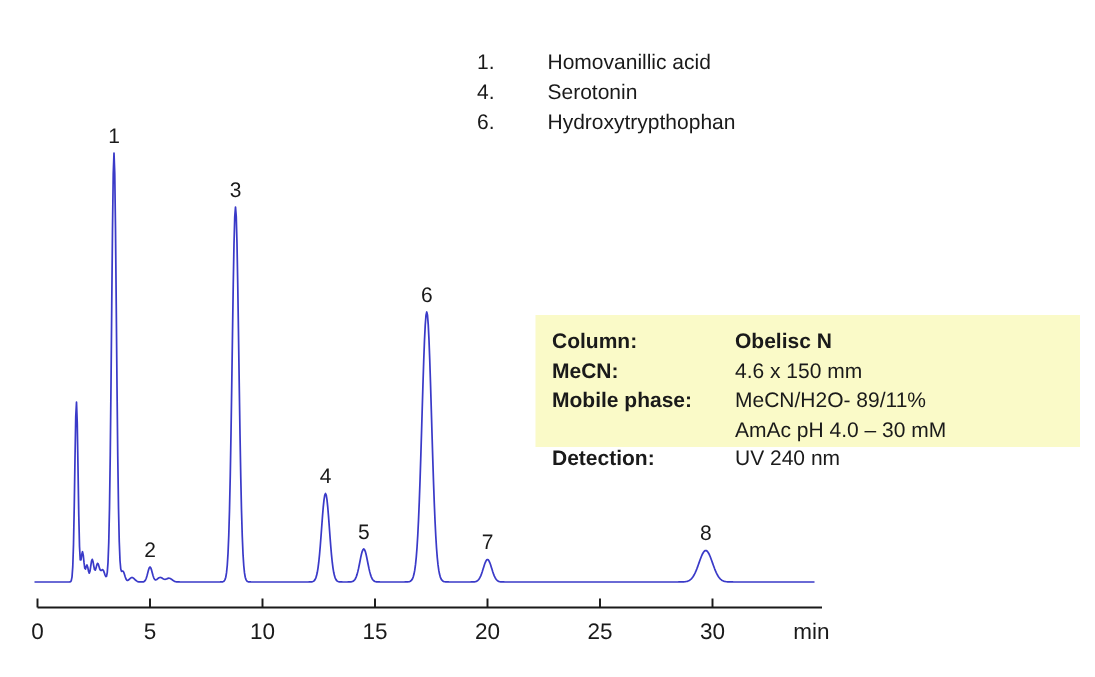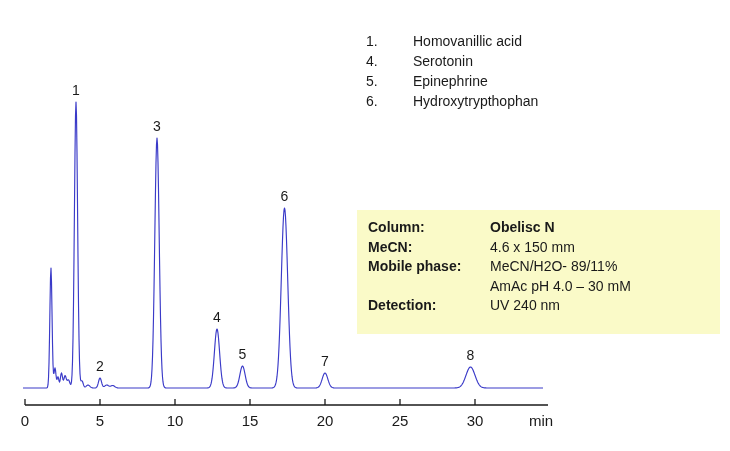--- a/index.html
+++ b/index.html
@@ -16,30 +16,30 @@
 
   
   .legend {
     position: absolute;
     left: 318px;
     top: 31px;
     font-size: 14px;
     line-height: 20px;
     color: #1a1a1a;
   }
-  .legend-row { white-space: nowrap; margin-left: 48px; }
+  .legend-row { white-space: nowrap; }
   .legend-num { display: inline-block; width: 47px; }
 
   
   .conditions {
     position: absolute;
     left: 357px;
     top: 210px;
     width: 363px;
-    height: 124px;
+    height: 88px;
     background: #fafac8;
     box-sizing: border-box;
     padding: 8px 6px 0 11px;
     font-size: 14px;
     line-height: 19.5px;
     color: #1a1a1a;
   }
   .cond-row { white-space: nowrap; }
   .cond-label { display: inline-block; width: 122px; font-weight: bold; }
   .cond-value { }
@@ -74,21 +74,20 @@
       <text x="217" y="322" text-anchor="middle" font-family="&quot;Liberation Sans&quot;, sans-serif" font-size="14px" fill="#1a1a1a">4</text>
       <text x="242.5" y="359" text-anchor="middle" font-family="&quot;Liberation Sans&quot;, sans-serif" font-size="14px" fill="#1a1a1a">5</text>
       <text x="284.5" y="201" text-anchor="middle" font-family="&quot;Liberation Sans&quot;, sans-serif" font-size="14px" fill="#1a1a1a">6</text>
       <text x="325" y="366" text-anchor="middle" font-family="&quot;Liberation Sans&quot;, sans-serif" font-size="14px" fill="#1a1a1a">7</text>
       <text x="470.5" y="360" text-anchor="middle" font-family="&quot;Liberation Sans&quot;, sans-serif" font-size="14px" fill="#1a1a1a">8</text>
     </svg>
 
   <div class="legend">
     <div class="legend-row"><span class="legend-num">1.</span><span>Homovanillic acid</span></div>
     <div class="legend-row"><span class="legend-num">4.</span><span>Serotonin</span></div>
-    <div class="legend-row"><span class="legend-num">5.</span><span>Epinephrine</span></div>
     <div class="legend-row"><span class="legend-num">6.</span><span>Hydroxytrypthophan</span></div>
   </div>
 
   <div class="conditions" style="background: rgb(250, 250, 200);">
     <div class="cond-row"><span class="cond-label">Column:</span><span class="cond-value bold">Obelisc N</span></div>
     <div class="cond-row"><span class="cond-label">MeCN:</span><span class="cond-value">4.6 x 150 mm</span></div>
     <div class="cond-row"><span class="cond-label">Mobile phase:</span><span class="cond-value">MeCN/H2O- 89/11%</span></div>
     <div class="cond-row"><span class="cond-label"></span><span class="cond-value">AmAc pH 4.0 – 30 mM</span></div>
     <div class="cond-row"><span class="cond-label">Detection:</span><span class="cond-value">UV 240 nm</span></div>
   </div>

